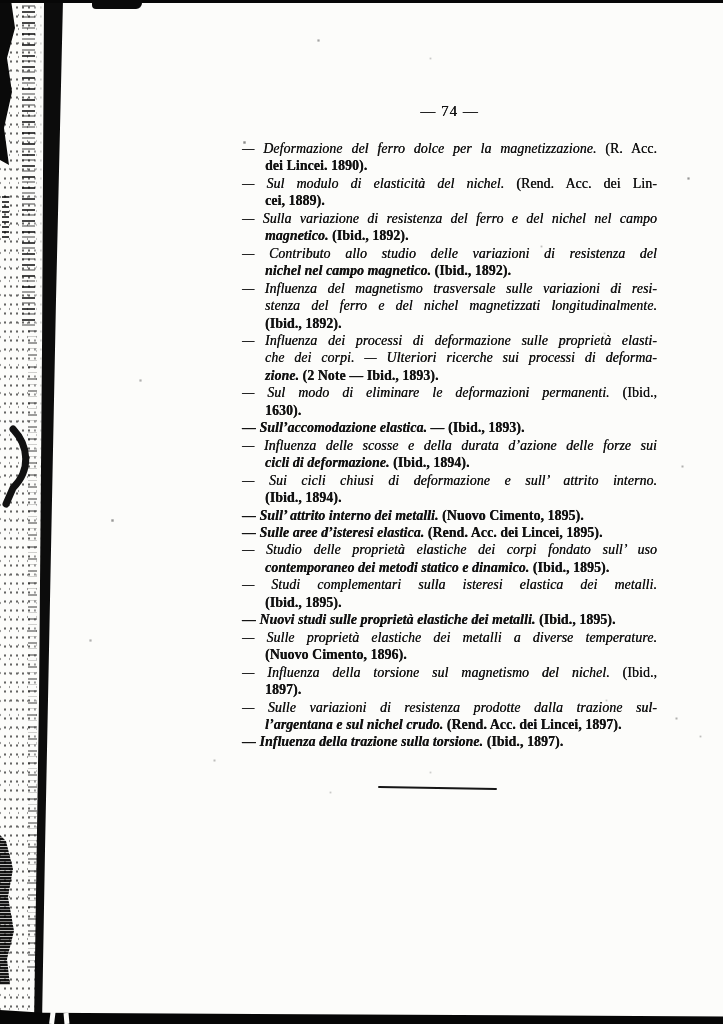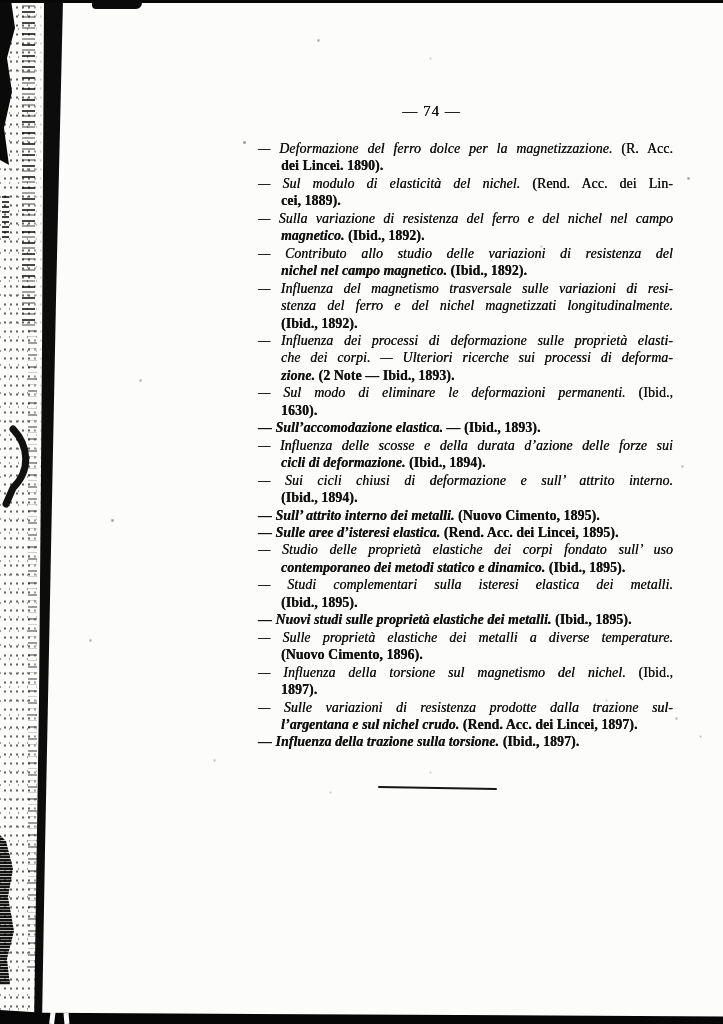--- a/index.html
+++ b/index.html
@@ -42,26 +42,26 @@
       318px 40px 0 .6px rgba(0,0,0,.35), 430px 58px 0 .4px rgba(0,0,0,.2),
       688px 178px 0 .6px rgba(0,0,0,.4), 682px 466px 0 .5px rgba(0,0,0,.3),
       541px 246px 0 .4px rgba(0,0,0,.25),604px 333px 0 .4px rgba(0,0,0,.2),
       244px 142px 0 .7px rgba(0,0,0,.45),700px 736px 0 .4px rgba(0,0,0,.25),
       214px 760px 0 .5px rgba(0,0,0,.25),330px 792px 0 .4px rgba(0,0,0,.2),
       430px 772px 0 .4px rgba(0,0,0,.18),676px 718px 0 .5px rgba(0,0,0,.3),
       112px 520px 0 .7px rgba(0,0,0,.4), 90px 640px 0 .6px rgba(0,0,0,.3),
       140px 380px 0 .6px rgba(0,0,0,.3), 606px 700px 0 .4px rgba(0,0,0,.2);}
   
   .page-number{
-    position:absolute;left:224px;top:103px;width:415px;text-align:center;
+    position:absolute;left:242px;top:103px;width:415px;text-align:center;
     font-size:15px;letter-spacing:1px;color:#101010;text-shadow:.3px 0 #101010;}
   .bib{
     position:absolute;left:242px;top:140px;width:415px;
     font-size:13.8px;line-height:17.45px;letter-spacing:.1px;
-    color:#121212;text-shadow:.28px 0 #121212;margin-left:16px;}
+    color:#121212;text-shadow:.28px 0 #121212;}
   .bib-item{margin:0;}
   .line{text-align:justify;text-align-last:justify;}
   .line.last{text-align-last:left;font-weight:bold;}
   .line.cont{padding-left:23px;}
   .it{font-style:italic;}
   .ro{font-style:normal;}
   .footer-rule{
     position:absolute;left:378px;top:787px;width:119px;height:2.4px;
     background:#161616;transform:rotate(.9deg);border-radius:1px;}
 </style>

